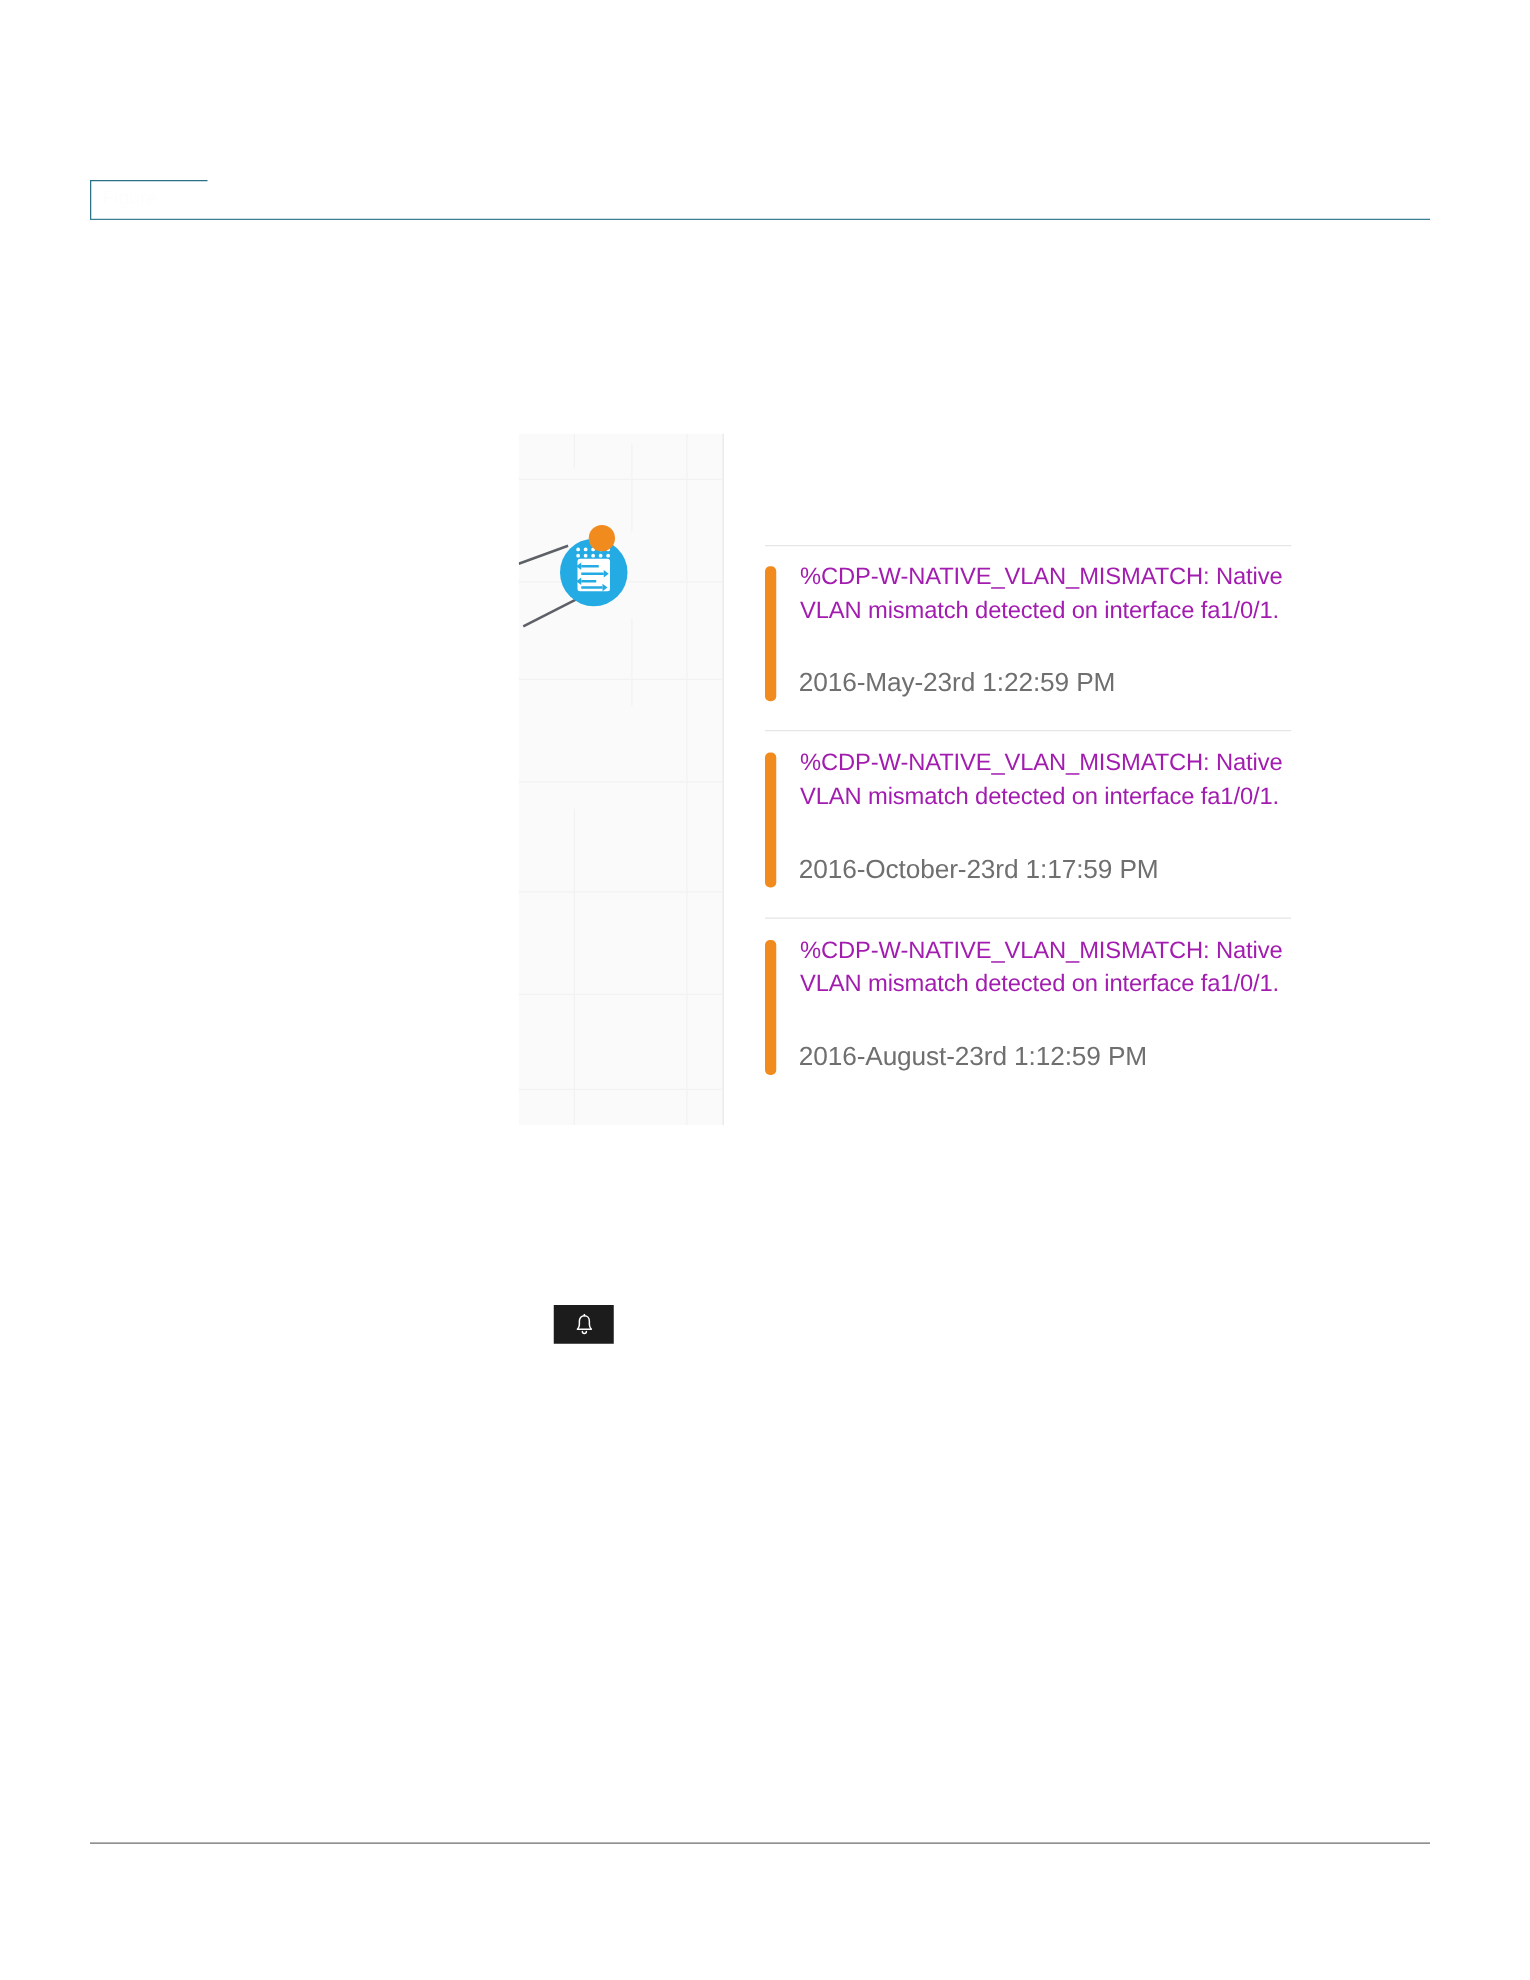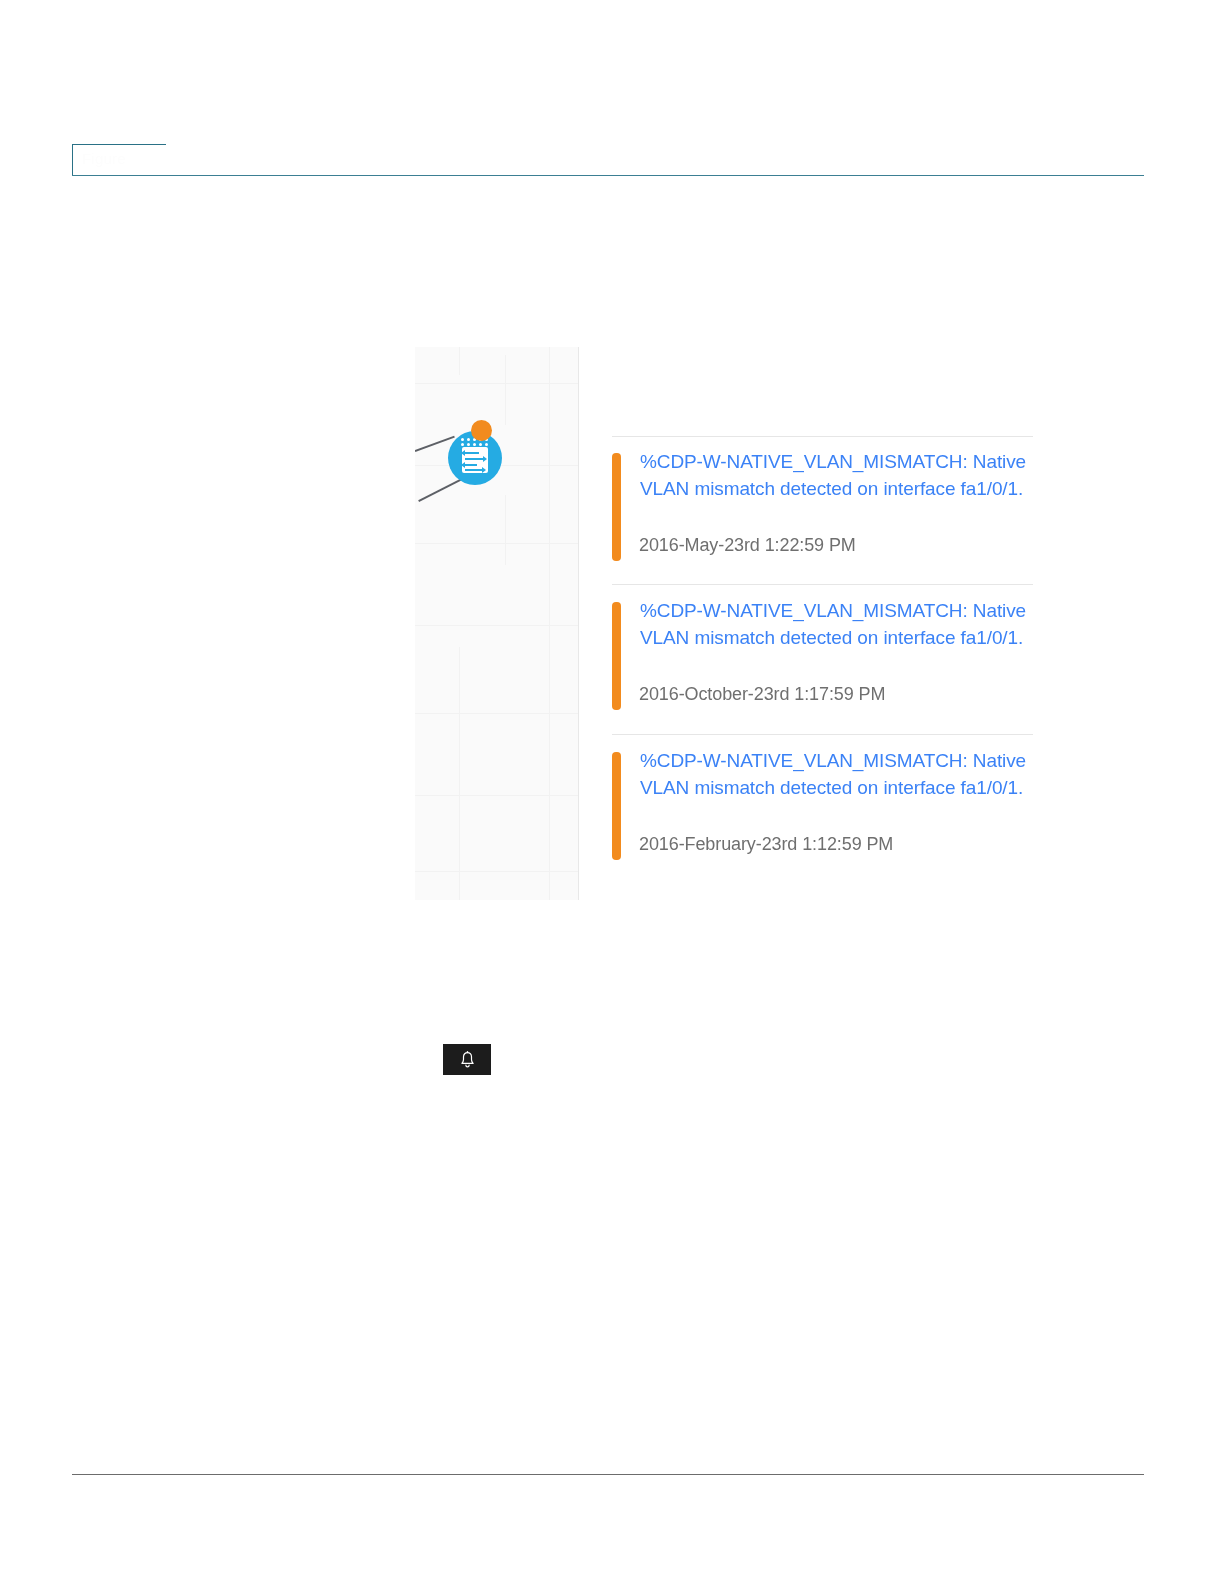--- a/index.html
+++ b/index.html
@@ -215,28 +215,28 @@
     background: #f28b1e;
     border-radius: 4px;
   }
   .notif-msg {
     position: absolute;
     left: 30px;
     top: 3px;
     width: 395px;
     font-size: 19px;
     line-height: 27px;
-    color: #3b82f6;
+    color: #a21caf;
     letter-spacing: -.1px;
   }
   .notif-time {
     position: absolute;
     left: 29px;
     top: 90px;
-    font-size: 18px;
+    font-size: 21px;
     color: #6f6f6f;
     letter-spacing: -.1px;
   }
 
   
   #bell-button {
     position: absolute;
     left: 443px;
     top: 1044px;
     width: 48px;
@@ -328,21 +328,21 @@
       <div class="notif-bar"></div>
       <div class="notif-msg">%CDP-W-NATIVE_VLAN_MISMATCH: Native VLAN mismatch detected on interface fa1/0/1.</div>
       <div class="notif-time">2016-October-23rd 1:17:59 PM</div>
     </div>
 
     <div class="notif-rule" style="top:387px;"></div>
 
     <div class="notif-item" style="top:397px;">
       <div class="notif-bar"></div>
       <div class="notif-msg">%CDP-W-NATIVE_VLAN_MISMATCH: Native VLAN mismatch detected on interface fa1/0/1.</div>
-      <div class="notif-time">2016-February-23rd 1:12:59 PM</div>
+      <div class="notif-time">2016-August-23rd 1:12:59 PM</div>
     </div>
 
   </div>
 </div>
 
 <div id="bell-button">
   <svg width="17" height="18" viewBox="0 0 17 18">
     <path d="M8.5 1.6c-2.3 0-4.0 1.8-4.0 4.1v2.9c0 1.5-.7 2.9-1.6 3.8h11.2c-.9-.9-1.6-2.3-1.6-3.8V5.7c0-2.3-1.7-4.1-4.0-4.1z" fill="none" stroke="#ffffff" stroke-width="1.2" stroke-linejoin="round"></path>
     <path d="M6.9 14.2c0 .9.7 1.6 1.6 1.6s1.6-.7 1.6-1.6" fill="none" stroke="#ffffff" stroke-width="1.2" stroke-linecap="round"></path>
     <path d="M8.5 1.6V.6" fill="none" stroke="#ffffff" stroke-width="1.2" stroke-linecap="round"></path>

